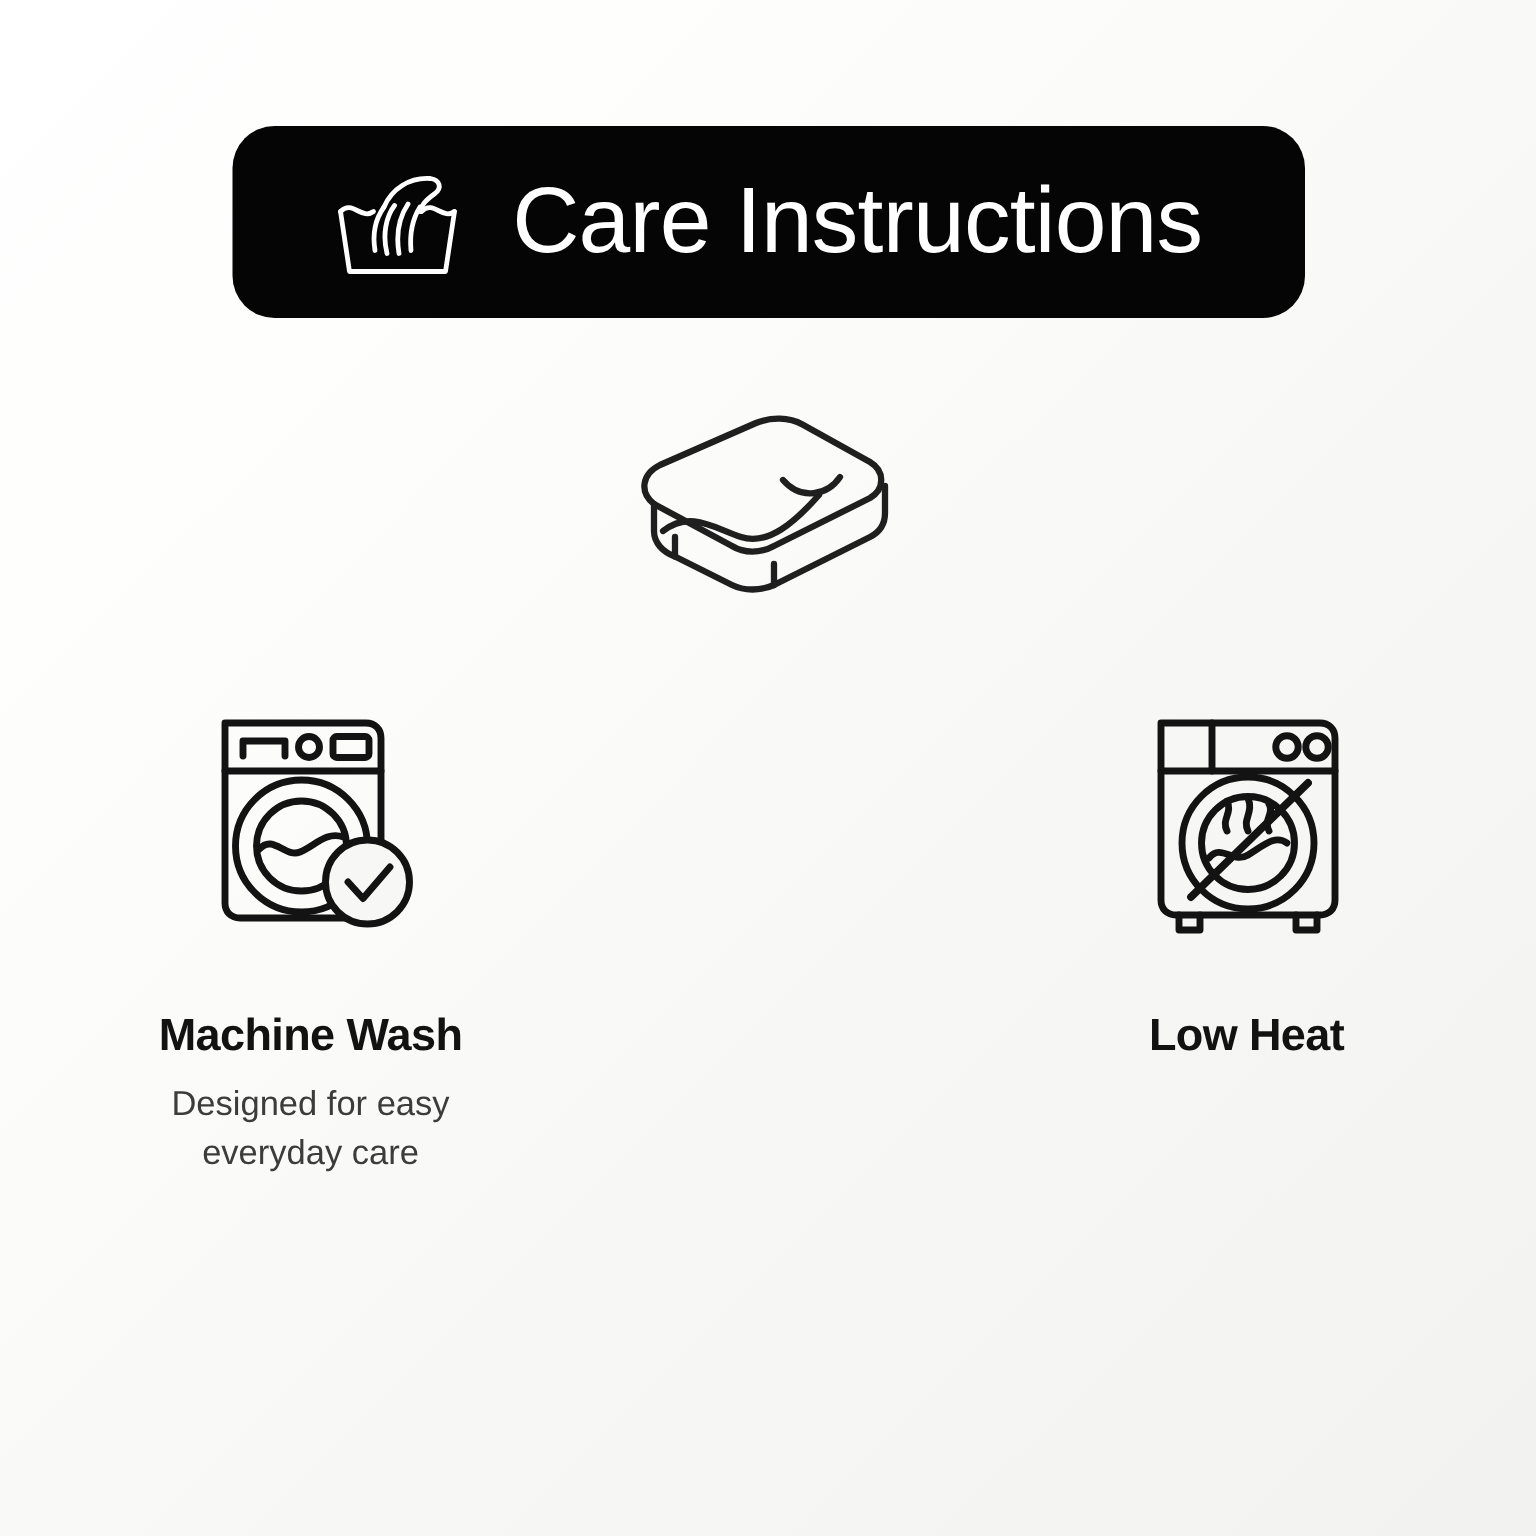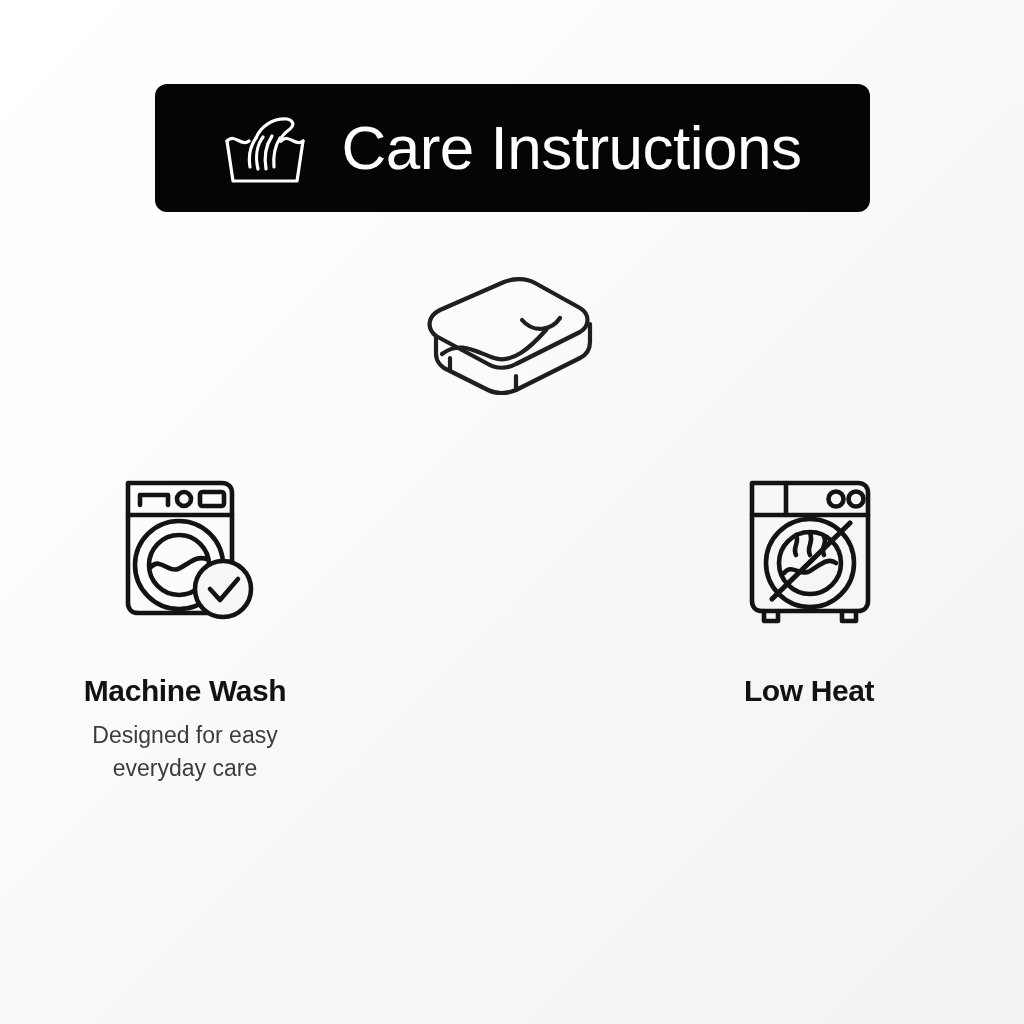--- a/index.html
+++ b/index.html
@@ -25,21 +25,21 @@
   }
 
   
   .header-pill {
     position: absolute;
     left: 155px;
     top: 84px;
     width: 715px;
     height: 128px;
     background: #050505;
-    border-radius: 12px;
+    border-radius: 28px;
     display: flex;
     align-items: center;
     justify-content: center;
     gap: 28px;
     box-sizing: border-box;
     padding: 0 34px 0 28px;
   }
   .header-icon {
     flex: 0 0 auto;
     width: 96px;
@@ -67,21 +67,21 @@
   }
   .hero-icon {
     width: 200px;
     height: 136px;
     display: block;
   }
 
   
   .cards {
     position: absolute;
-    left: 29px;
+    left: 51px;
     top: 470px;
     width: 936px;
     display: flex;
     flex-direction: row;
     align-items: flex-start;
     justify-content: space-between;
   }
   .card {
     width: 312px;
     display: flex;

